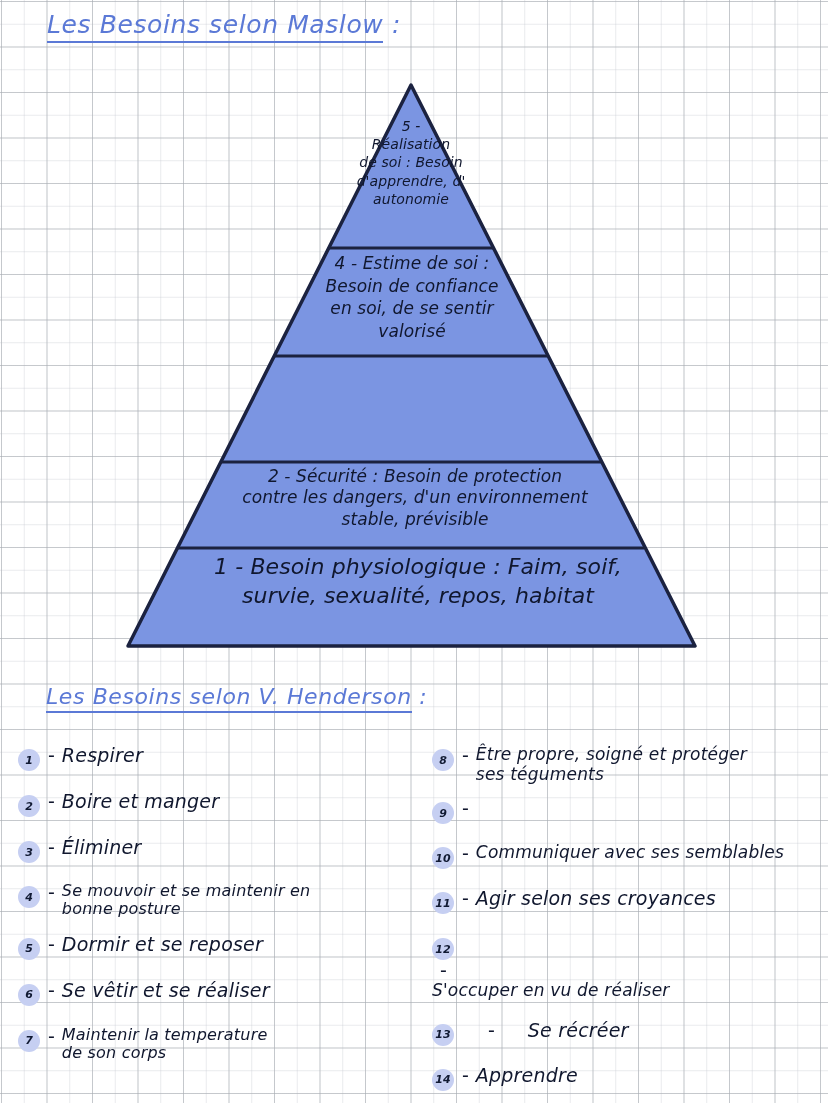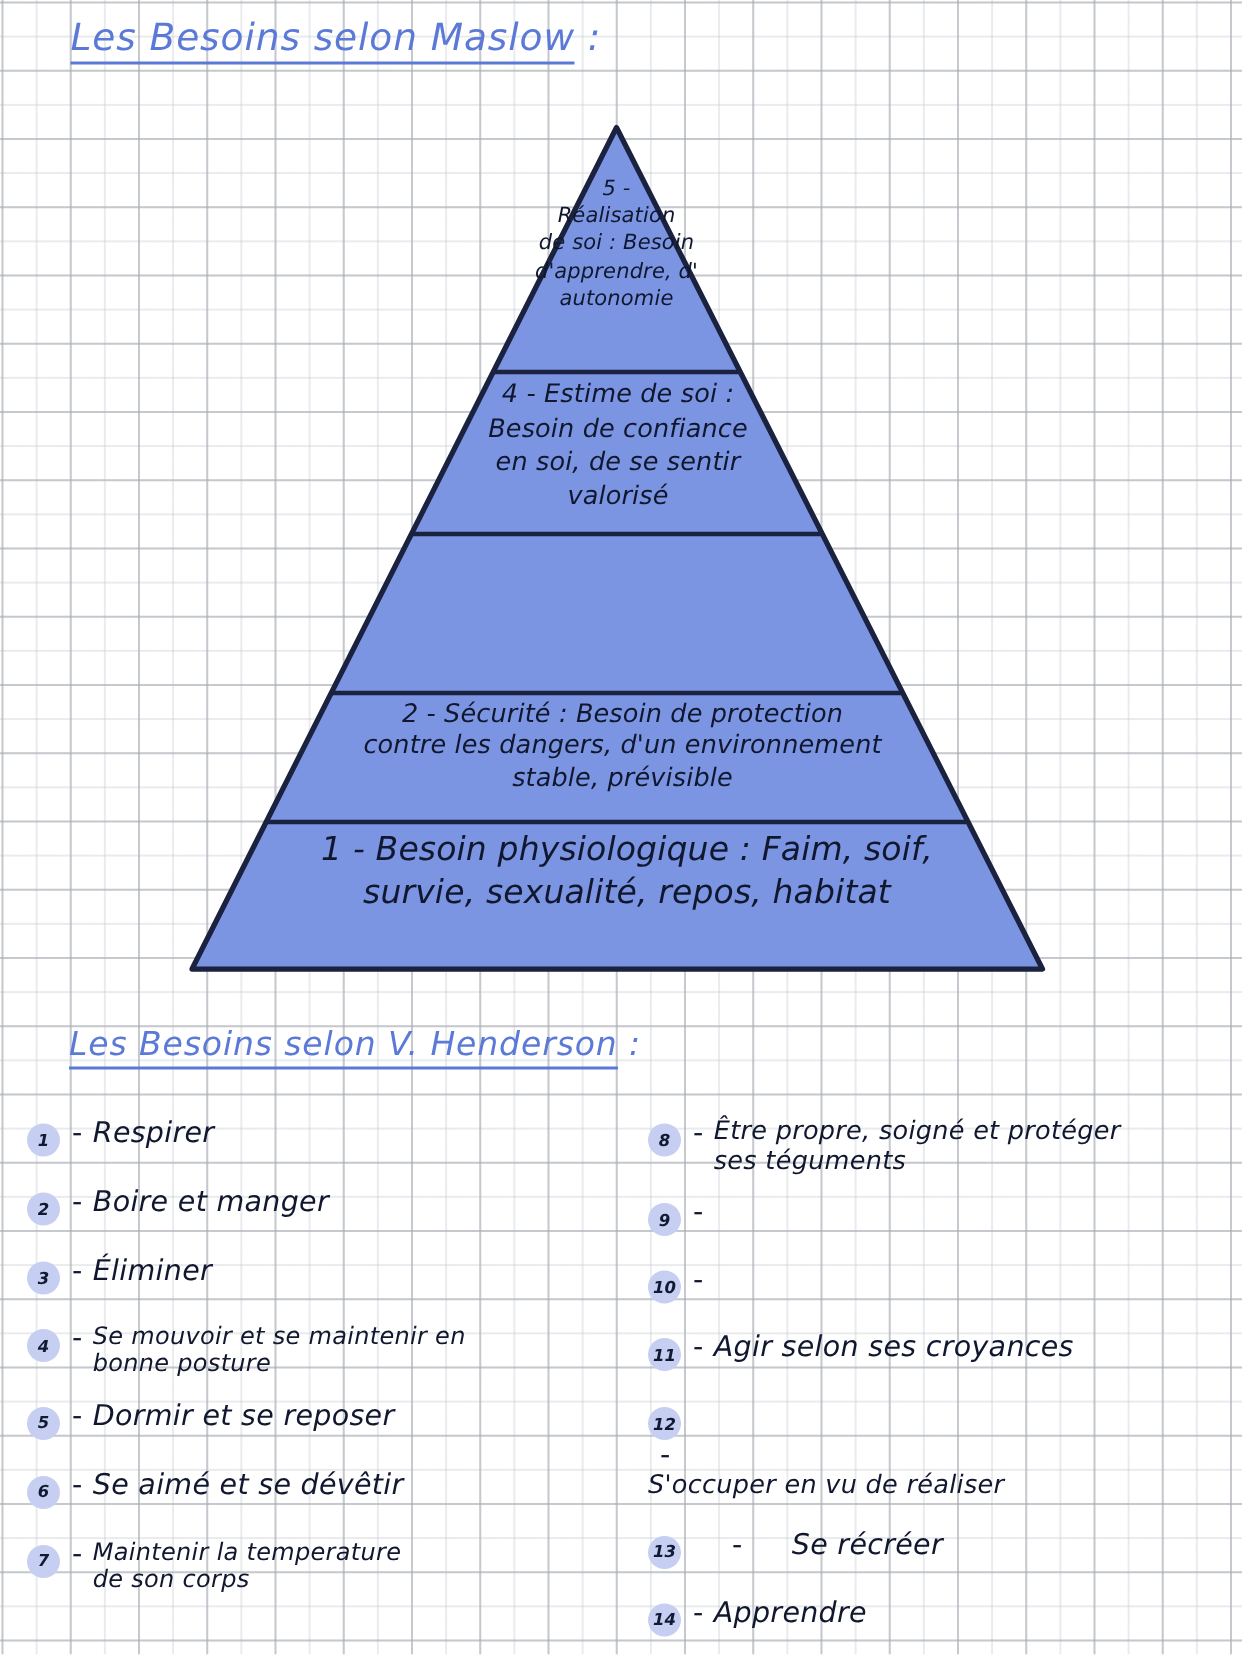--- a/index.html
+++ b/index.html
@@ -229,21 +229,21 @@
         <span class="need-label">Se mouvoir et se maintenir en<br>bonne posture</span>
       </div>
       <div class="need-item">
         <span class="need-badge">5</span>
         <span class="need-dash">-</span>
         <span class="need-label">Dormir et se reposer</span>
       </div>
       <div class="need-item">
         <span class="need-badge">6</span>
         <span class="need-dash">-</span>
-        <span class="need-label">Se aimé et se dévêtir</span>
+        <span class="need-label">Se vêtir et se réaliser</span>
       </div>
       <div class="need-item">
         <span class="need-badge">7</span>
         <span class="need-dash">-</span>
         <span class="need-label">Maintenir la temperature<br>de son corps</span>
       </div>
     </div>
 
     <div class="needs-col" id="needs-col-right">
       <div class="need-item">
@@ -251,20 +251,21 @@
         <span class="need-dash">-</span>
         <span class="need-label">Être propre, soigné et protéger<br>ses téguments</span>
       </div>
       <div class="need-item">
         <span class="need-badge">9</span>
         <span class="need-dash">-</span>
       </div>
       <div class="need-item">
         <span class="need-badge">10</span>
         <span class="need-dash">-</span>
+        <span class="need-label">Communiquer avec ses semblables</span>
       </div>
       <div class="need-item">
         <span class="need-badge">11</span>
         <span class="need-dash">-</span>
         <span class="need-label">Agir selon ses croyances</span>
       </div>
       <div class="need-item">
         <span class="need-badge">12</span>
         <span class="need-dash">-</span>
         <span class="need-label">S'occuper en vu de réaliser</span>

